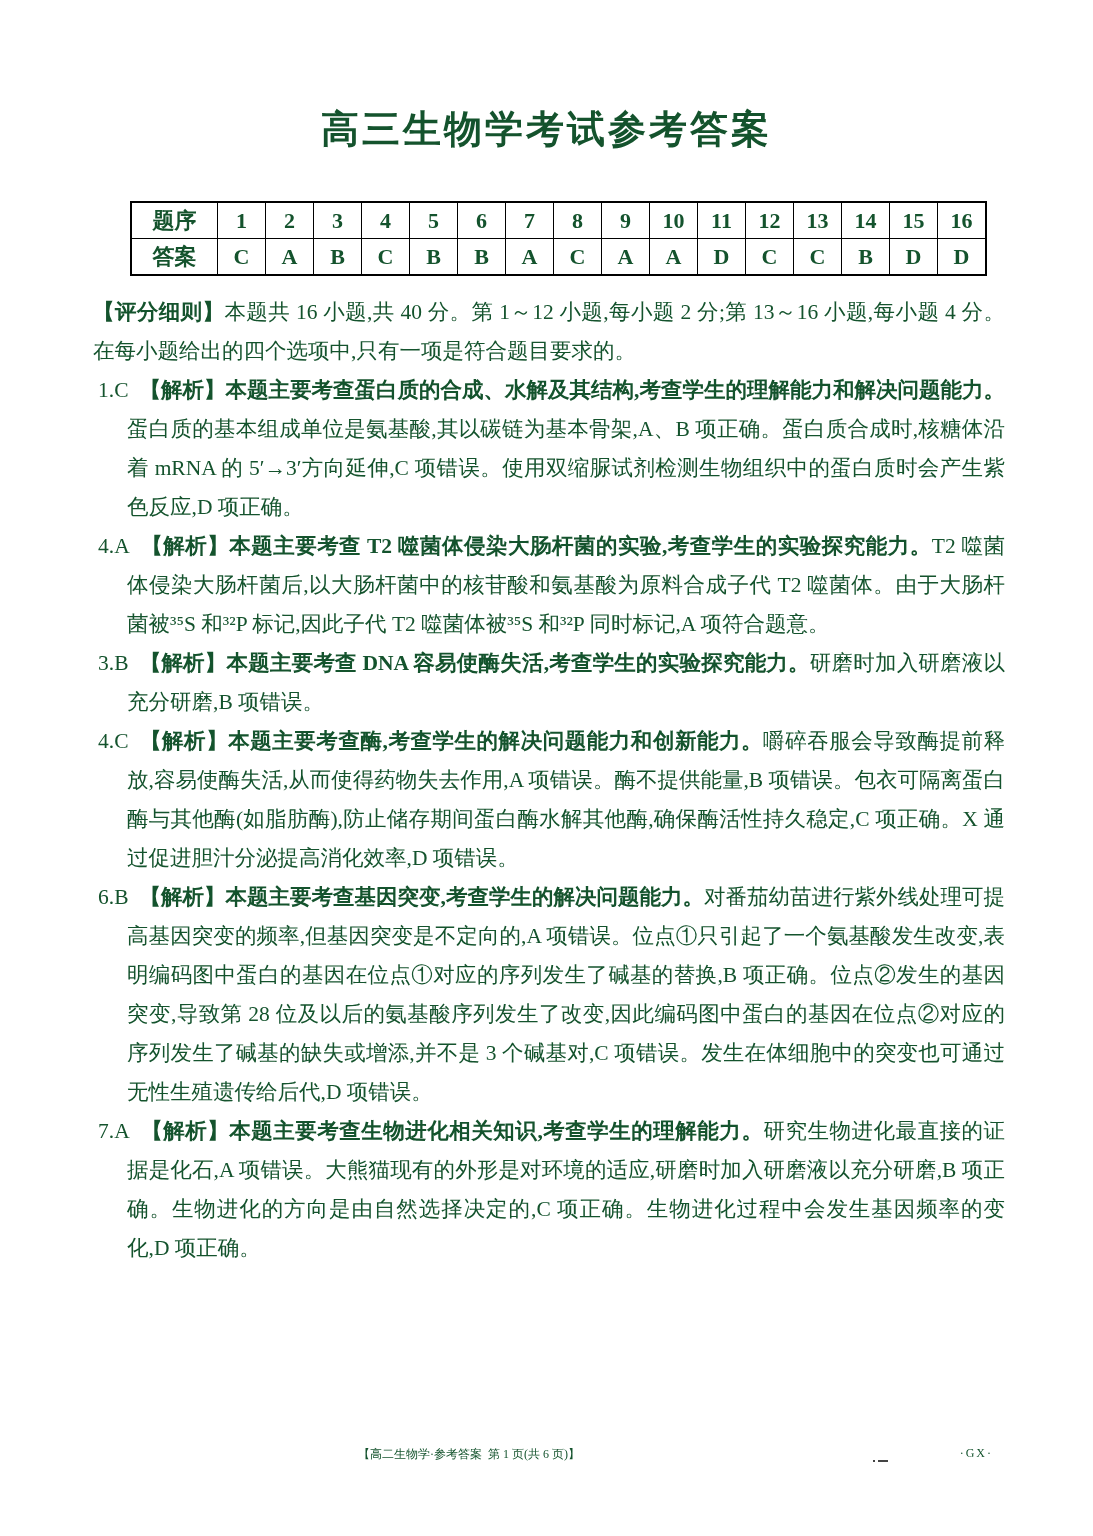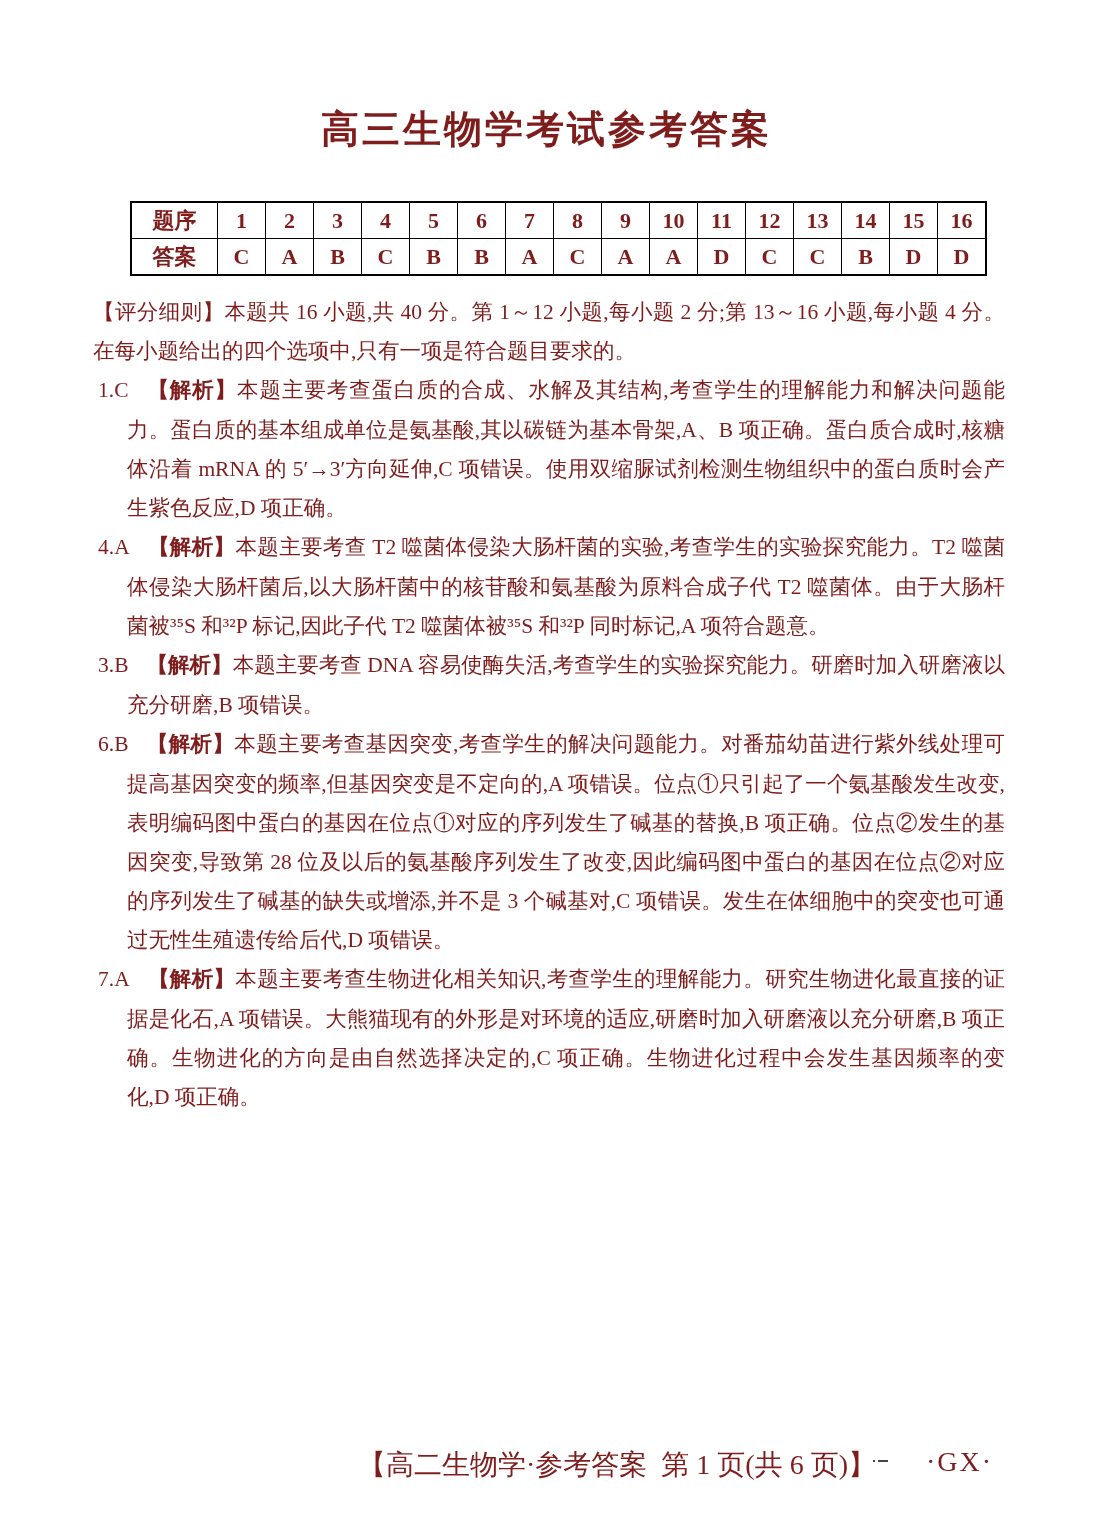--- a/index.html
+++ b/index.html
@@ -1,20 +1,20 @@
 <!DOCTYPE html>
 <html><head>
 <meta charset="utf-8">
 <style>
   html,body { margin:0; padding:0; background:#ffffff; }
   .page {
     position:relative;
     width:1093px; height:1536px;
     background:#ffffff;
-    color:#7f1d1d;
+    color:#14532d;
     font-family:"Liberation Serif","DejaVu Serif",serif;
     overflow:hidden;
   }
   .title {
     margin:0;
     padding-top:104px;
     text-align:center;
     font-size:38px;
     font-weight:bold;
     letter-spacing:3px;
@@ -40,28 +40,28 @@
     font-size:21.5px;
     line-height:39px;
     text-align:justify;
   }
   .content p { margin:0; }
   p.item {
     margin-left:5px;
     padding-left:29px;
     text-indent:-29px;
   }
-  .b { font-weight:normal; }
-  .tag { font-weight:bold; margin-left:18px;font-family:Liberation Mono, monospace; }
+  .b { font-weight:bold; }
+  .tag { font-weight:bold; margin-left:11px; }
   .footer {
     position:absolute;
     top:1446px; left:0;
     width:100%;
     height:40px;
-    font-size:28px;
+    font-size:12px;
   }
   .footer-center { position:absolute; left:358px; top:0; white-space:pre; }
   .footer-right { position:absolute; right:100px; top:0; letter-spacing:2px;text-align:center; }
   .artifact {
     position:absolute; left:878px; top:14px;
     width:10px; height:2px;
     background:#444;
   }
   .artifact::before {
     content:"";
@@ -122,20 +122,21 @@
 
   <div class="content">
     <p><span class="b">【评分细则】</span><span>本题共 16 小题,共 40 分。第 1～12 小题,每小题 2 分;第 13～16 小题,每小题 4 分。在每小题给出的四个选项中,只有一项是符合题目要求的。</span></p>
 
     <p class="item"><span>1.C</span><span class="tag">【解析】</span><span class="b">本题主要考查蛋白质的合成、水解及其结构,考查学生的理解能力和解决问题能力。</span><span>蛋白质的基本组成单位是氨基酸,其以碳链为基本骨架,A、B 项正确。蛋白质合成时,核糖体沿着 mRNA 的 5′→3′方向延伸,C 项错误。使用双缩脲试剂检测生物组织中的蛋白质时会产生紫色反应,D 项正确。</span></p>
 
     <p class="item"><span>4.A</span><span class="tag">【解析】</span><span class="b">本题主要考查 T2 噬菌体侵染大肠杆菌的实验,考查学生的实验探究能力。</span><span>T2 噬菌体侵染大肠杆菌后,以大肠杆菌中的核苷酸和氨基酸为原料合成子代 T2 噬菌体。由于大肠杆菌被³⁵S 和³²P 标记,因此子代 T2 噬菌体被³⁵S 和³²P 同时标记,A 项符合题意。</span></p>
 
     <p class="item"><span>3.B</span><span class="tag">【解析】</span><span class="b">本题主要考查 DNA 容易使酶失活,考查学生的实验探究能力。</span><span>研磨时加入研磨液以充分研磨,B 项错误。</span></p>
 
+    <p class="item"><span>4.C</span><span class="tag">【解析】</span><span class="b">本题主要考查酶,考查学生的解决问题能力和创新能力。</span><span>嚼碎吞服会导致酶提前释放,容易使酶失活,从而使得药物失去作用,A 项错误。酶不提供能量,B 项错误。包衣可隔离蛋白酶与其他酶(如脂肪酶),防止储存期间蛋白酶水解其他酶,确保酶活性持久稳定,C 项正确。X 通过促进胆汁分泌提高消化效率,D 项错误。</span></p>
 
 
     <p class="item"><span>6.B</span><span class="tag">【解析】</span><span class="b">本题主要考查基因突变,考查学生的解决问题能力。</span><span>对番茄幼苗进行紫外线处理可提高基因突变的频率,但基因突变是不定向的,A 项错误。位点①只引起了一个氨基酸发生改变,表明编码图中蛋白的基因在位点①对应的序列发生了碱基的替换,B 项正确。位点②发生的基因突变,导致第 28 位及以后的氨基酸序列发生了改变,因此编码图中蛋白的基因在位点②对应的序列发生了碱基的缺失或增添,并不是 3 个碱基对,C 项错误。发生在体细胞中的突变也可通过无性生殖遗传给后代,D 项错误。</span></p>
 
     <p class="item"><span>7.A</span><span class="tag">【解析】</span><span class="b">本题主要考查生物进化相关知识,考查学生的理解能力。</span><span>研究生物进化最直接的证据是化石,A 项错误。大熊猫现有的外形是对环境的适应,研磨时加入研磨液以充分研磨,B 项正确。生物进化的方向是由自然选择决定的,C 项正确。生物进化过程中会发生基因频率的变化,D 项正确。</span></p>
   </div>
 
   <div class="footer">
     <span class="footer-center">【高二生物学·参考答案  第 1 页(共 6 页)】</span>
     <span class="artifact"></span>

